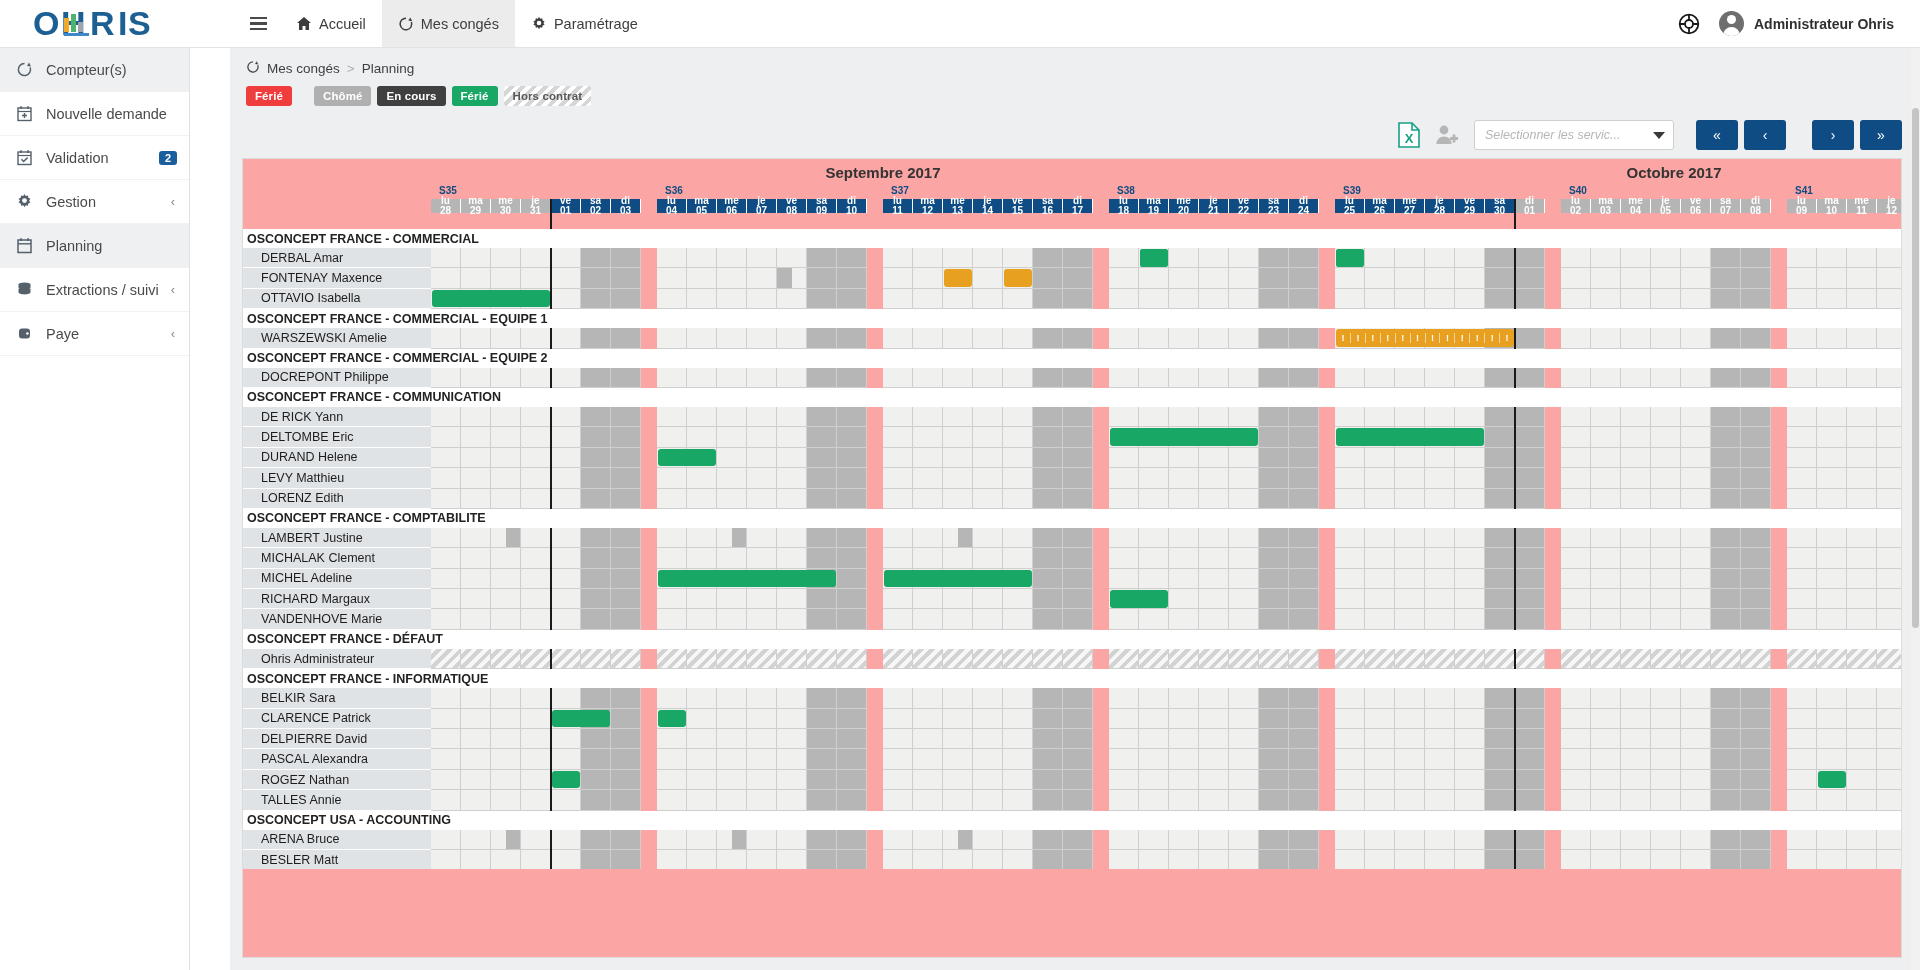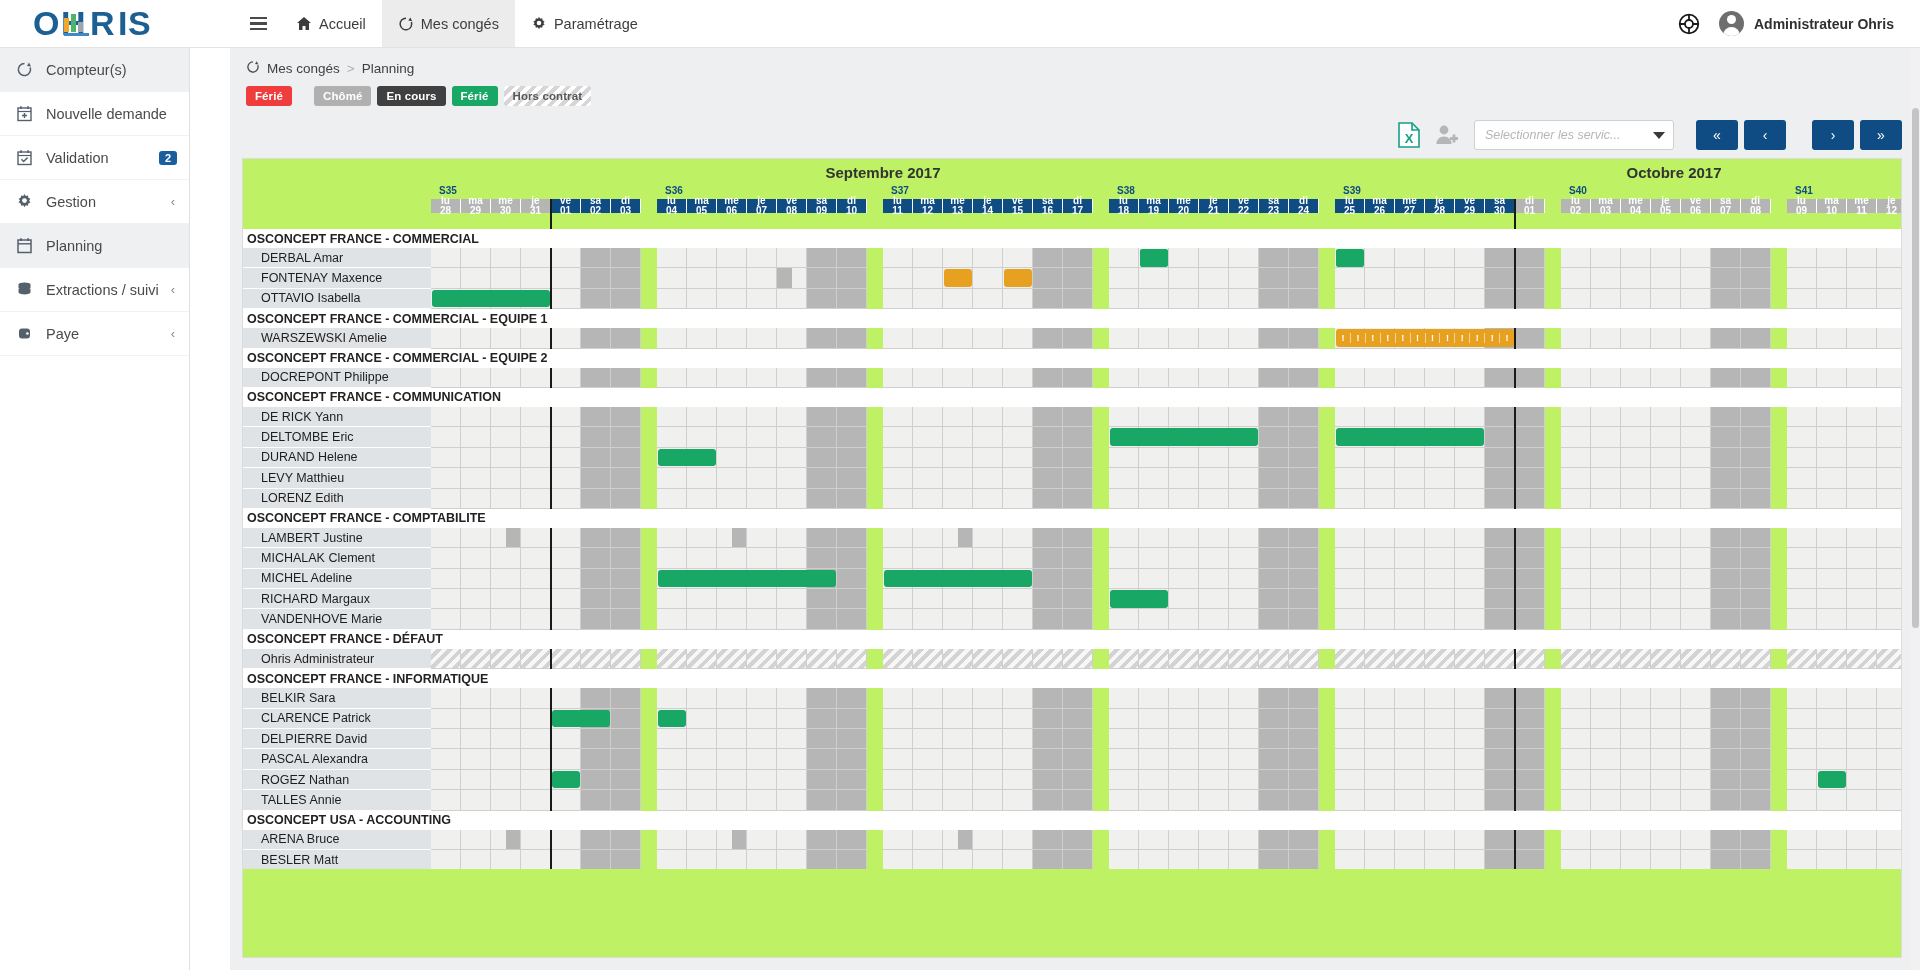--- a/index.html
+++ b/index.html
@@ -115,21 +115,21 @@
   .nbtn {
     width:42px; height:30px; background:#0e4c83; color:#fff; border:none; border-radius:3px;
     font-size:14px; cursor:pointer; display:flex; align-items:center; justify-content:center;
     font-family:"Liberation Sans", sans-serif;
   }
   .navbtns .gap { width:14px; }
 
   
   .panel {
     position:absolute; top:110px; left:12px; width:1660px; height:800px;
-    background:#bef264; border:1px solid #dcdcdc; overflow:hidden;
+    background:#fca5a5; border:1px solid #dcdcdc; overflow:hidden;
   }
 
   .months { display:flex; height:26px; align-items:center; }
   .month-title {
     font-size:15px; font-weight:700; color:#333; text-align:center;
   }
   .name-col { width:188px; flex:0 0 188px; }
 
   .weeks-row { display:flex; height:14px;gap:6px; }
   .wk-label { font-size:10px; font-weight:700; color:#0e4c83; padding-left:2px; }

